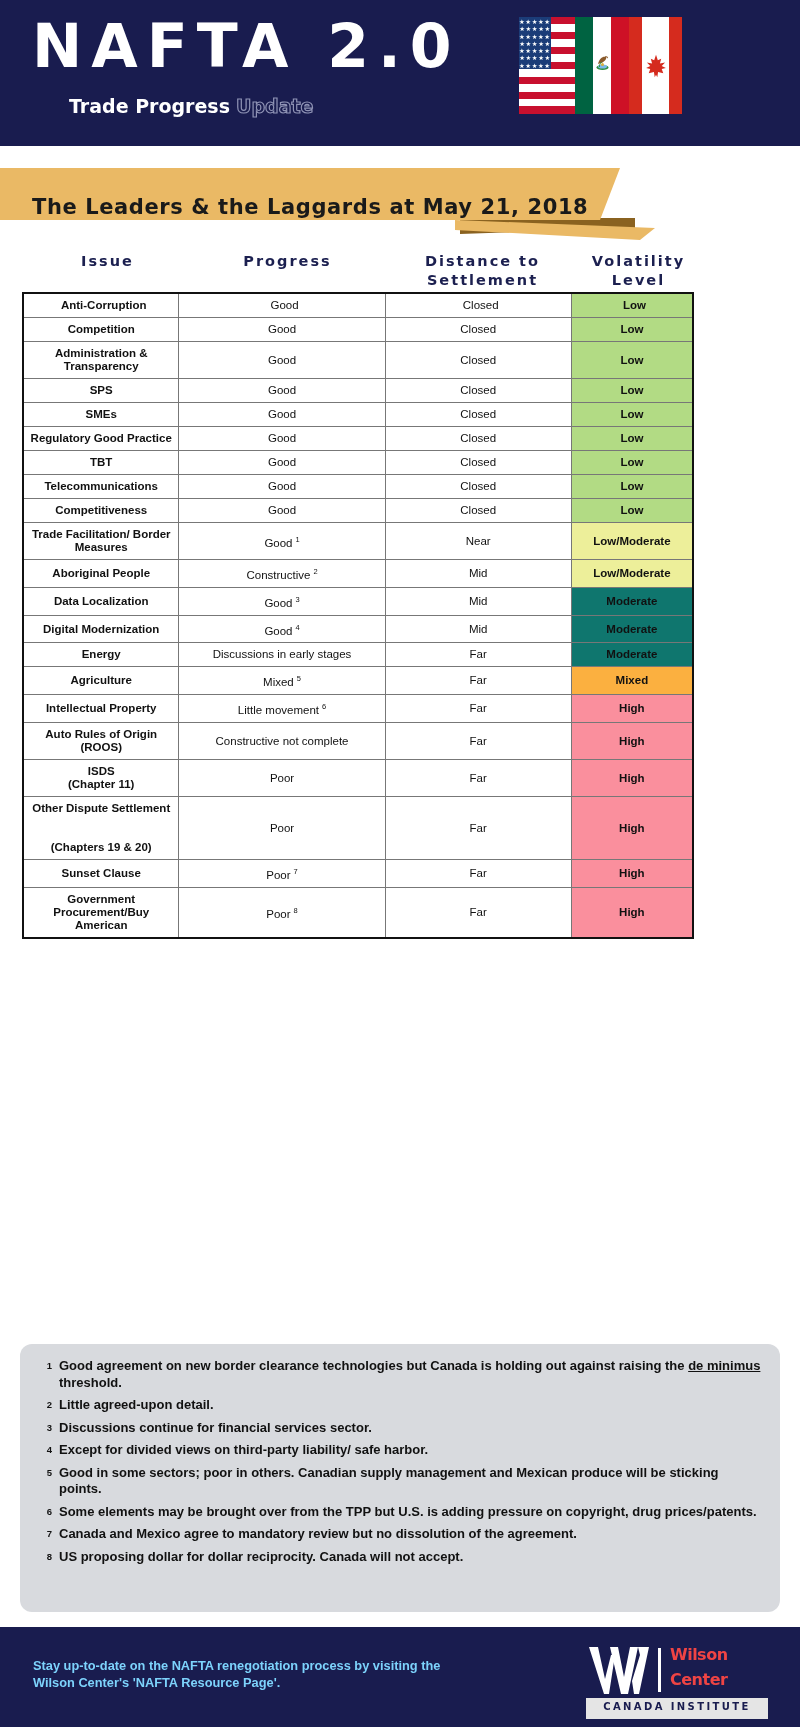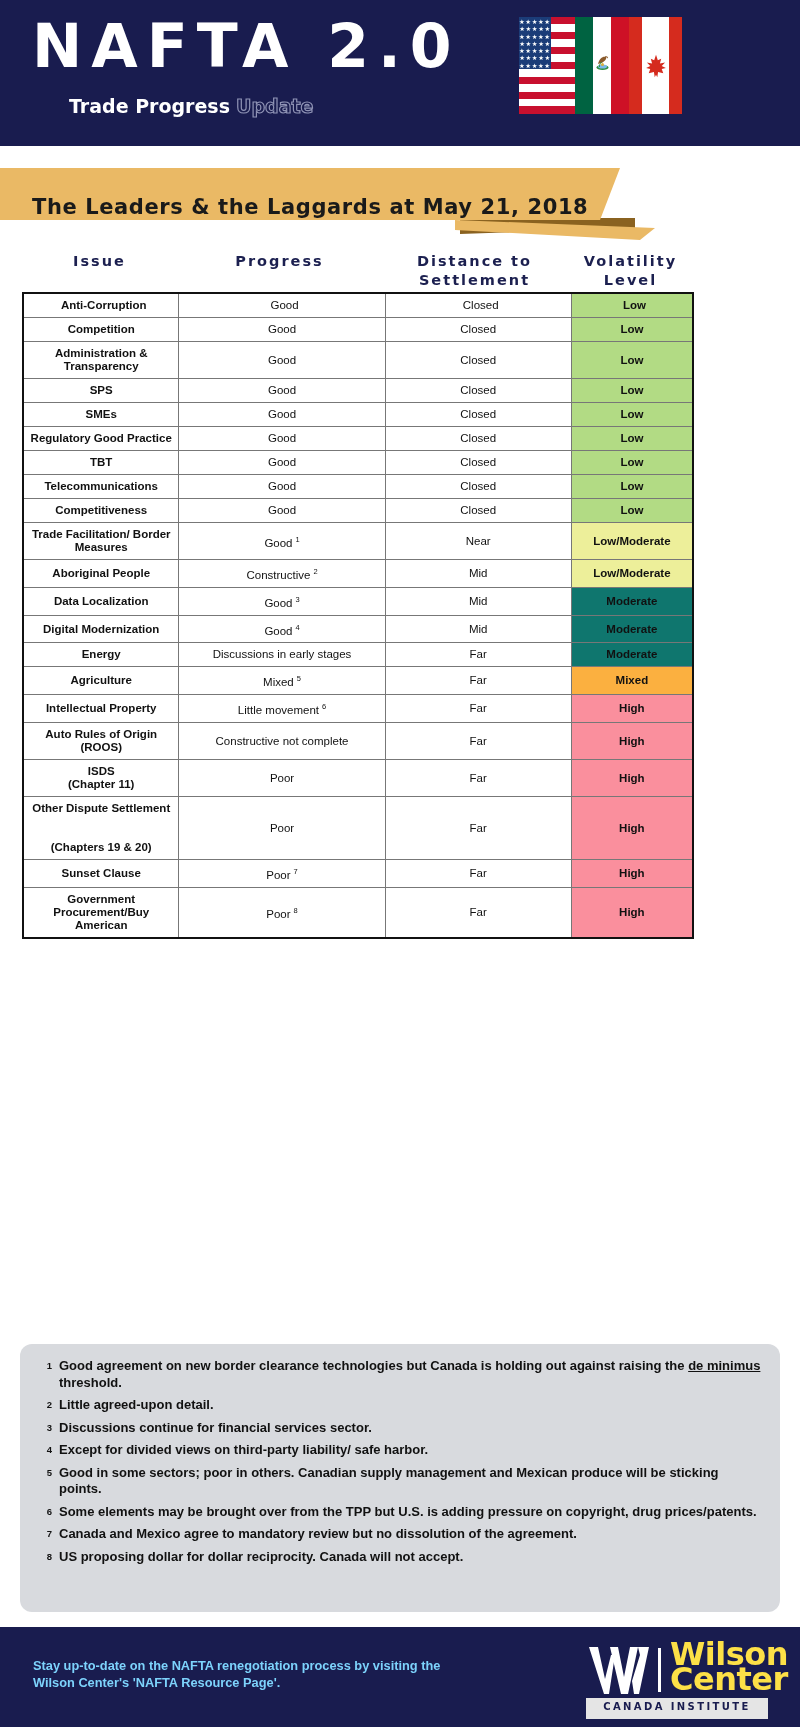--- a/index.html
+++ b/index.html
@@ -85,21 +85,21 @@
   .ribbon-text {
     position:absolute; left:32px; top:10px; width:560px;
     font-size:21px; font-weight:bold; color:#1a1a1a;
     letter-spacing:0.6px; font-family:"DejaVu Sans", sans-serif;
     line-height:32px;
     margin-top:13px;
   }
 
   
   .table-head {
-    position:absolute; left:22px; top:252px; width:672px; height:40px;
+    position:absolute; left:30px; top:252px; width:672px; height:40px;
     display:flex; align-items:flex-start;justify-content:space-between;
   }
   .th {
     color:#1c2050; font-weight:bold; font-size:14.5px; text-align:center;
     letter-spacing:2px; font-family:"DejaVu Sans", sans-serif; line-height:19px;
   }
   .c1 { width:155px; } .c2 { width:205px; } .c3 { width:185px; } .c4 { width:127px; }
 
   .table {
     position:absolute; left:22px; top:292px; width:672px;
@@ -149,22 +149,22 @@
   }
   .foot-text {
     position:absolute; left:33px; top:30px; width:440px;
     color:#7dd3fc; font-size:12.8px; line-height:17px; font-weight:600;
     font-family:"Liberation Sans", sans-serif;
   }
   .logo { position:absolute; left:588px; top:19px; width:180px; height:66px; }
   .logo-w { position:absolute; left:0; top:0; width:62px; height:48px; }
   .logo-bar { position:absolute; left:70px; top:2px; width:3px; height:44px; background:#fff; }
   .logo-name {
-    position:absolute; left:82px; top:-4px; color:#fde047; font-weight:bold;
-    font-size:32px; line-height:25px; font-family:"DejaVu Sans", sans-serif;
+    position:absolute; left:82px; top:-4px; color:#ef4444; font-weight:bold;
+    font-size:16px; line-height:25px; font-family:"DejaVu Sans", sans-serif;
     letter-spacing:-0.5px;
   }
   .logo-sub {
     position:absolute; left:-2px; top:52px; width:182px; height:21px;
     background:#e5e5e5; color:#191c4f; font-size:10px; font-weight:bold;
     letter-spacing:2.4px; text-align:center; line-height:17px;
     font-family:"DejaVu Sans", sans-serif;
   }
 </style>
 </head>

